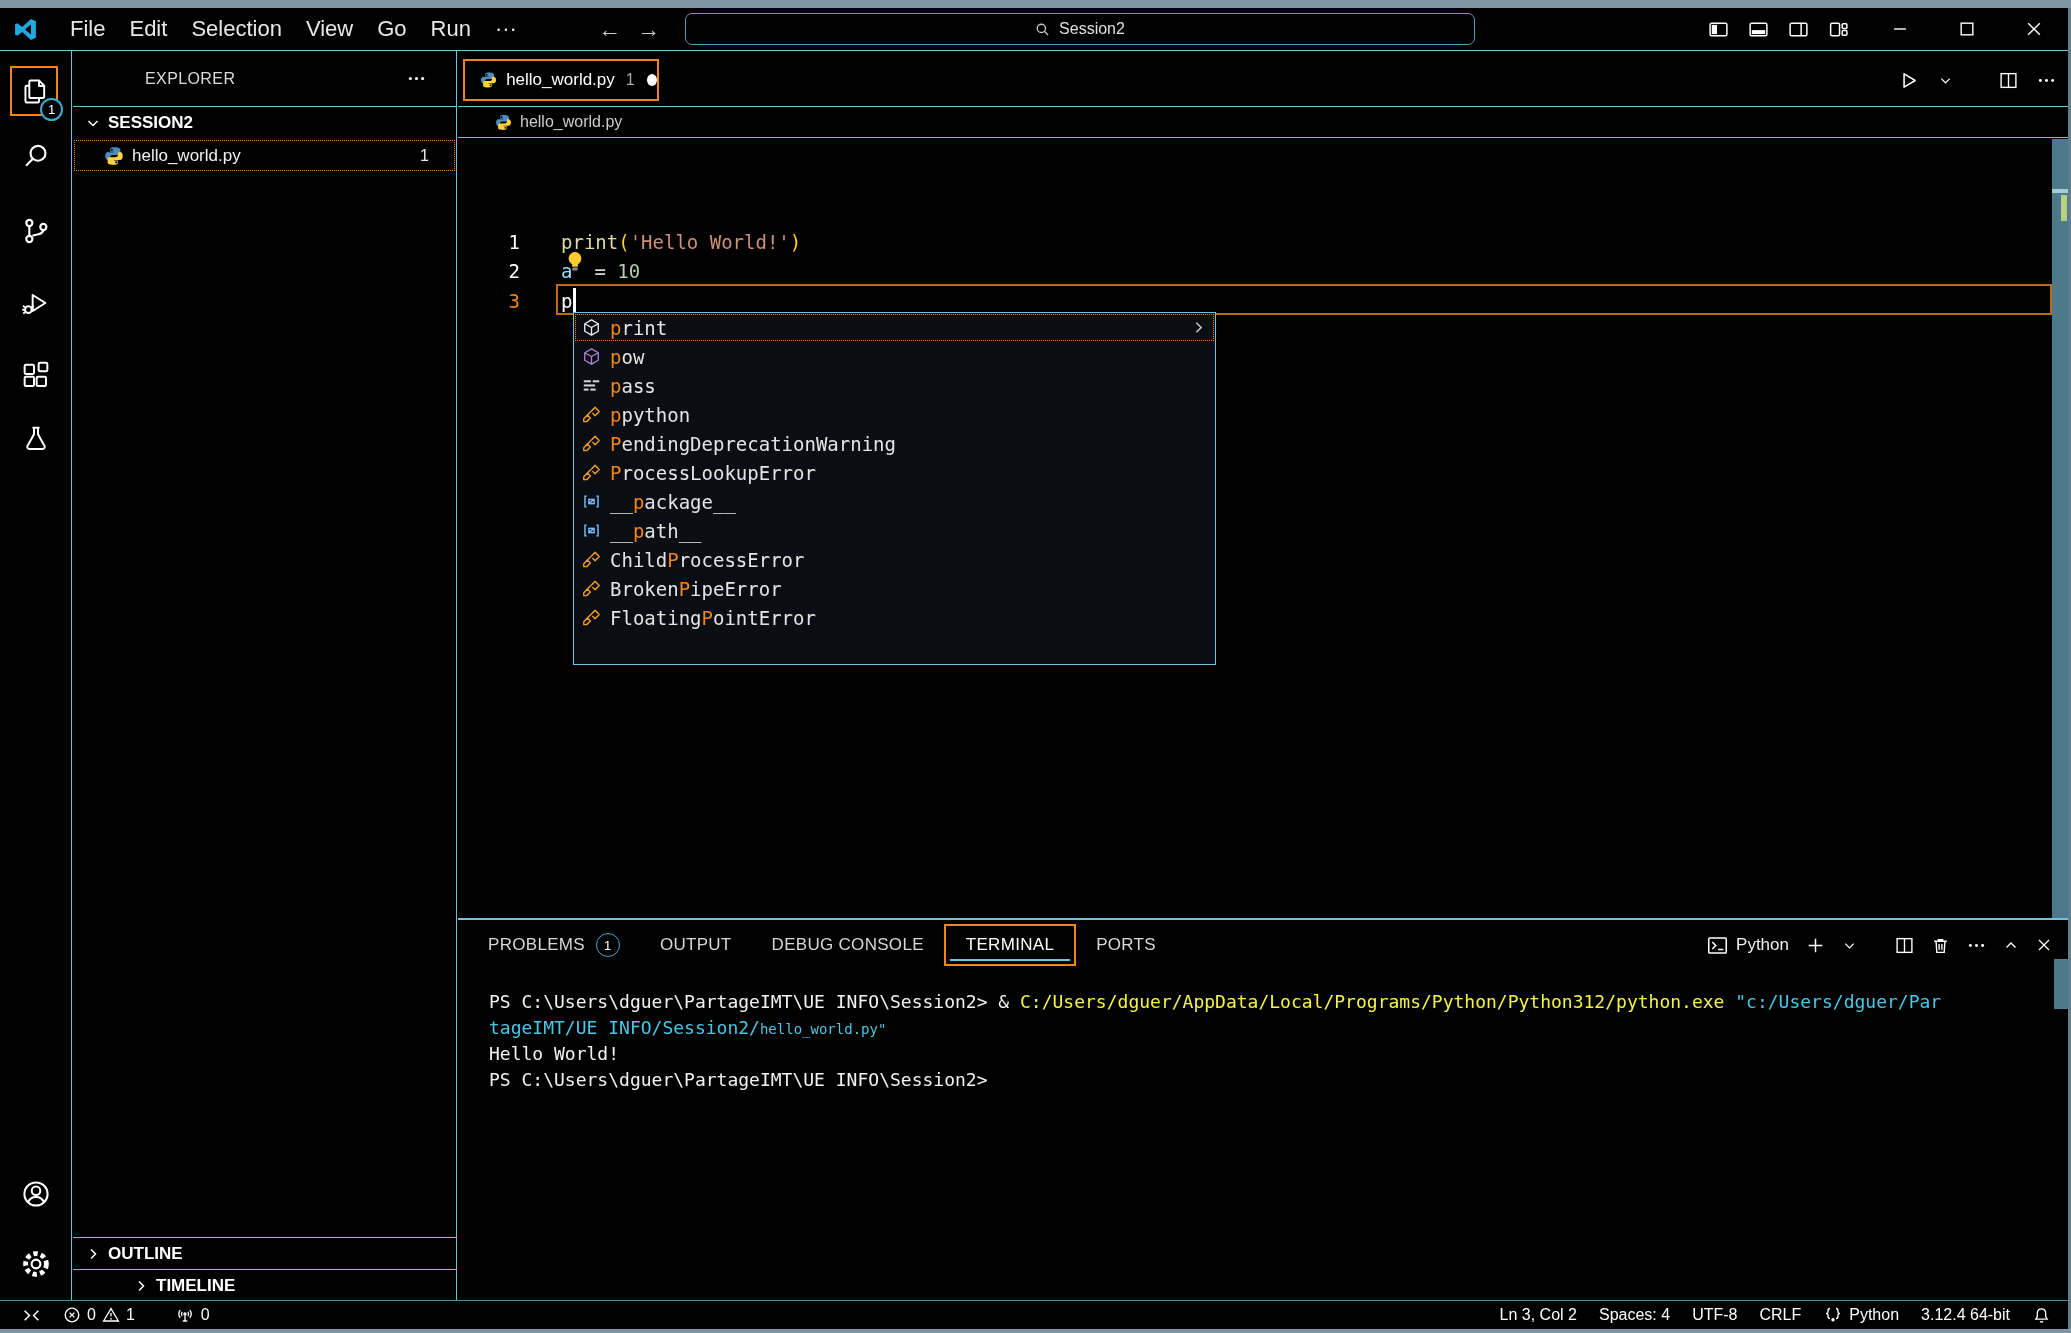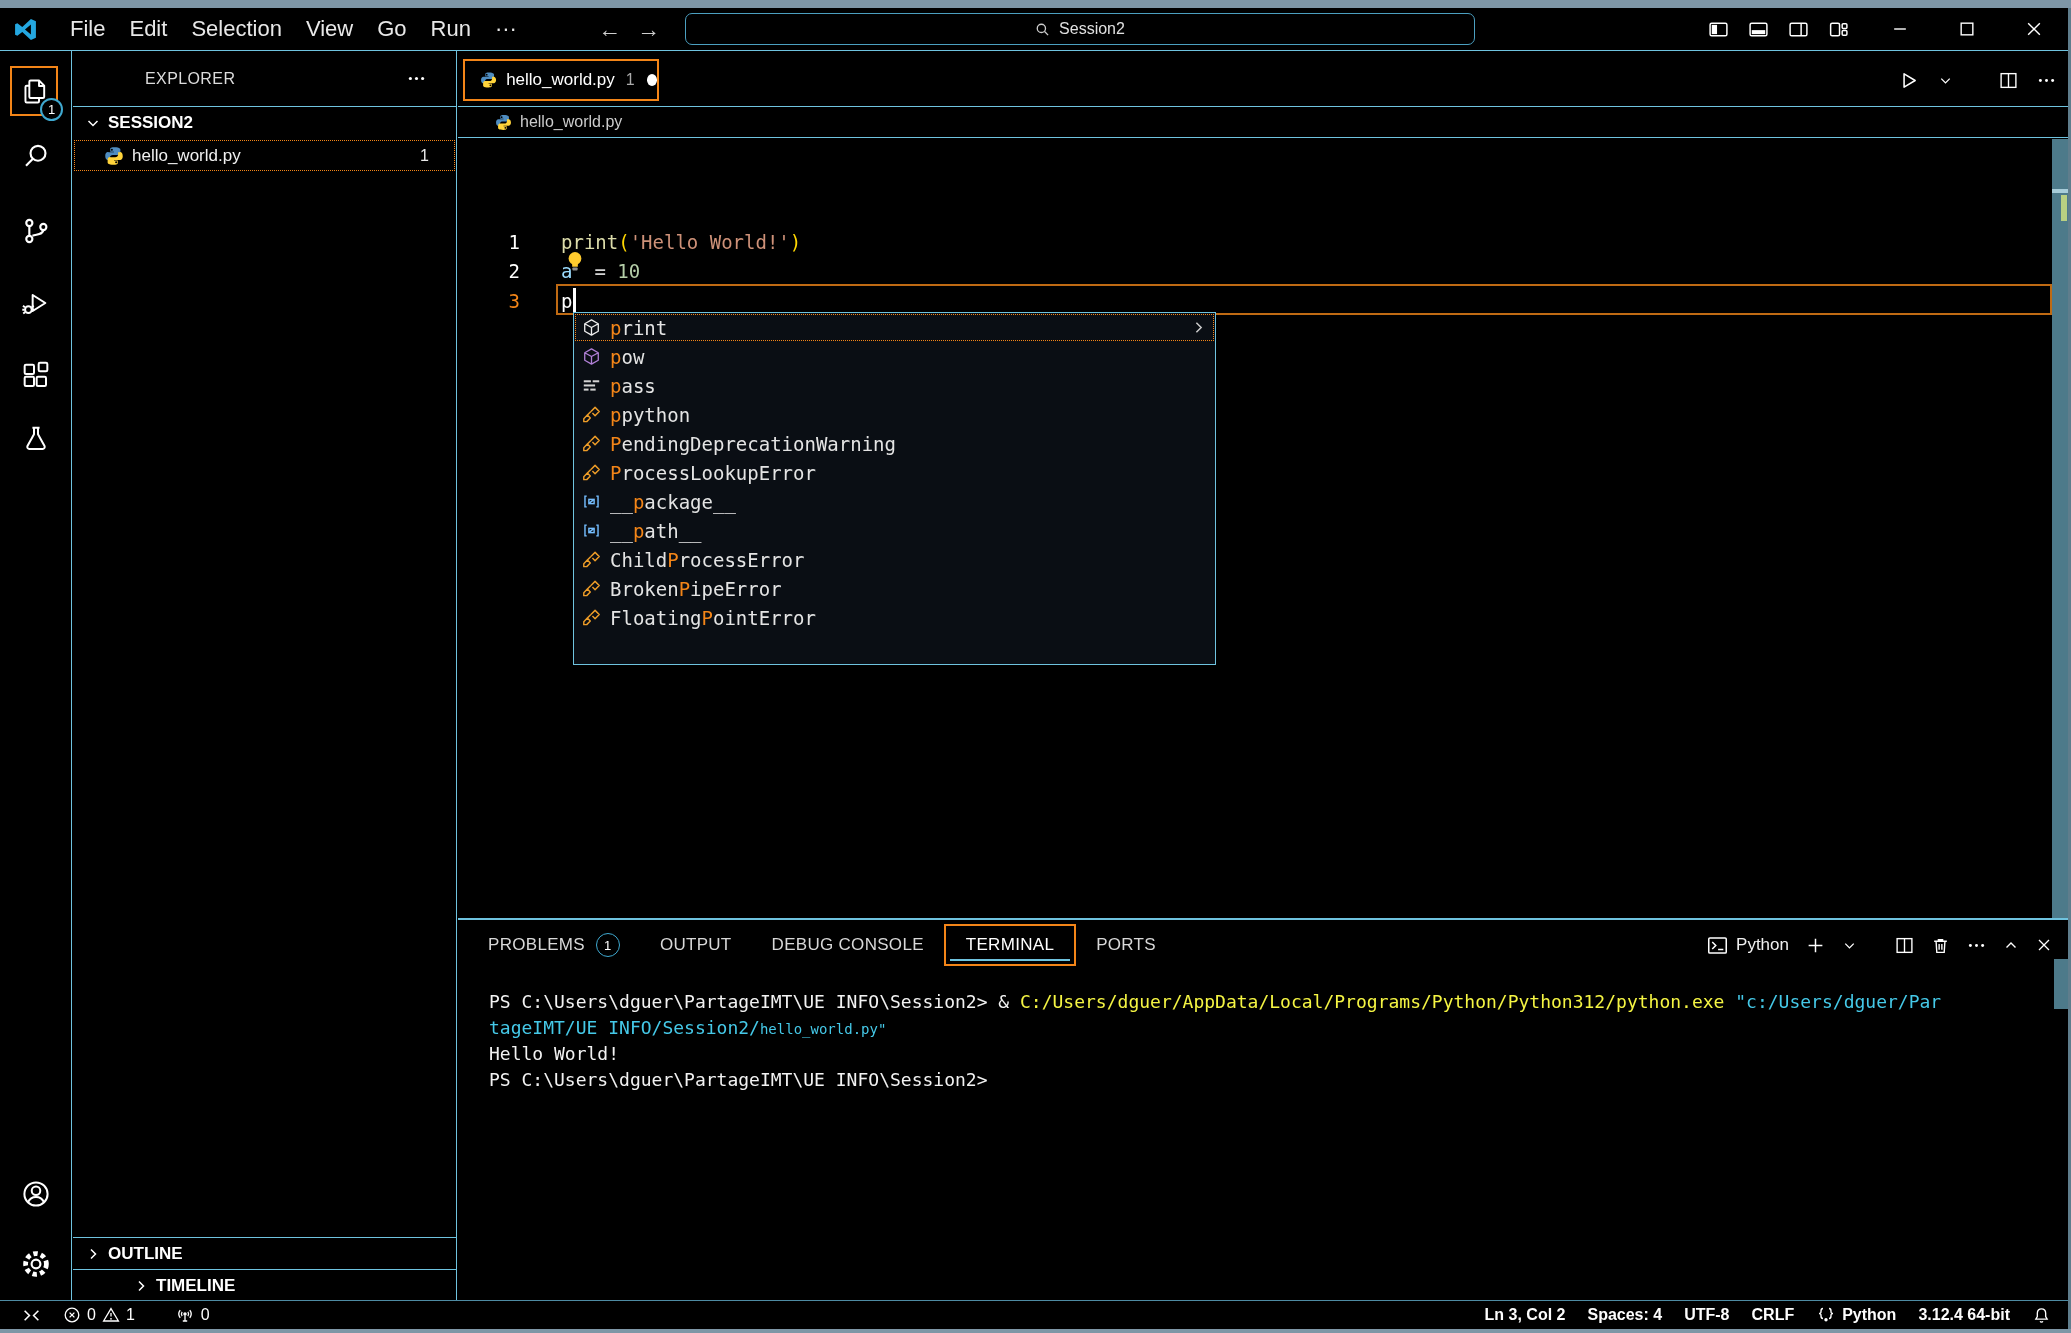--- a/index.html
+++ b/index.html
@@ -107,21 +107,21 @@
   .term-body{position:absolute;left:31px;top:60px;right:20px;bottom:0;font-family:"DejaVu Sans Mono",monospace;font-size:18px;}
   .term-line{position:absolute;left:0;white-space:pre;display:flex;align-items:baseline;color:#f2f2f2;}
   .t-fg{color:#f2f2f2;} .t-yellow{color:var(--tyellow,#f5f543);} .t-cyan{color:var(--tcyan,#45c9e8);}
   .t-cyan-small{color:var(--tcyan,#45c9e8);font-size:14px;}
   .panel-scroll{position:absolute;right:0;top:39px;width:14px;height:50px;background:var(--scroll,#4d7a8a);}
 
   
   .statusbar{position:absolute;left:0;top:1300px;right:3px;height:29px;border-top:1px solid #4e8ba3;box-sizing:border-box;
              background:#000;display:flex;align-items:center;font-size:16px;color:#fdfdfd;}
   .st-item{display:flex;align-items:center;gap:6px;padding:0 11px;height:100%;}
-  .st-right{margin-left:auto;display:flex;align-items:center;font-weight:bold;}
+  .st-right{margin-left:auto;display:flex;align-items:center;}
 </style>
 </head>
 <body>
 
 <div class="window">
   <div class="frame-top"></div>
 
   <div class="titlebar">
     <span class="vslogo">
       <svg viewBox="0 0 24 24" width="25" height="25">

